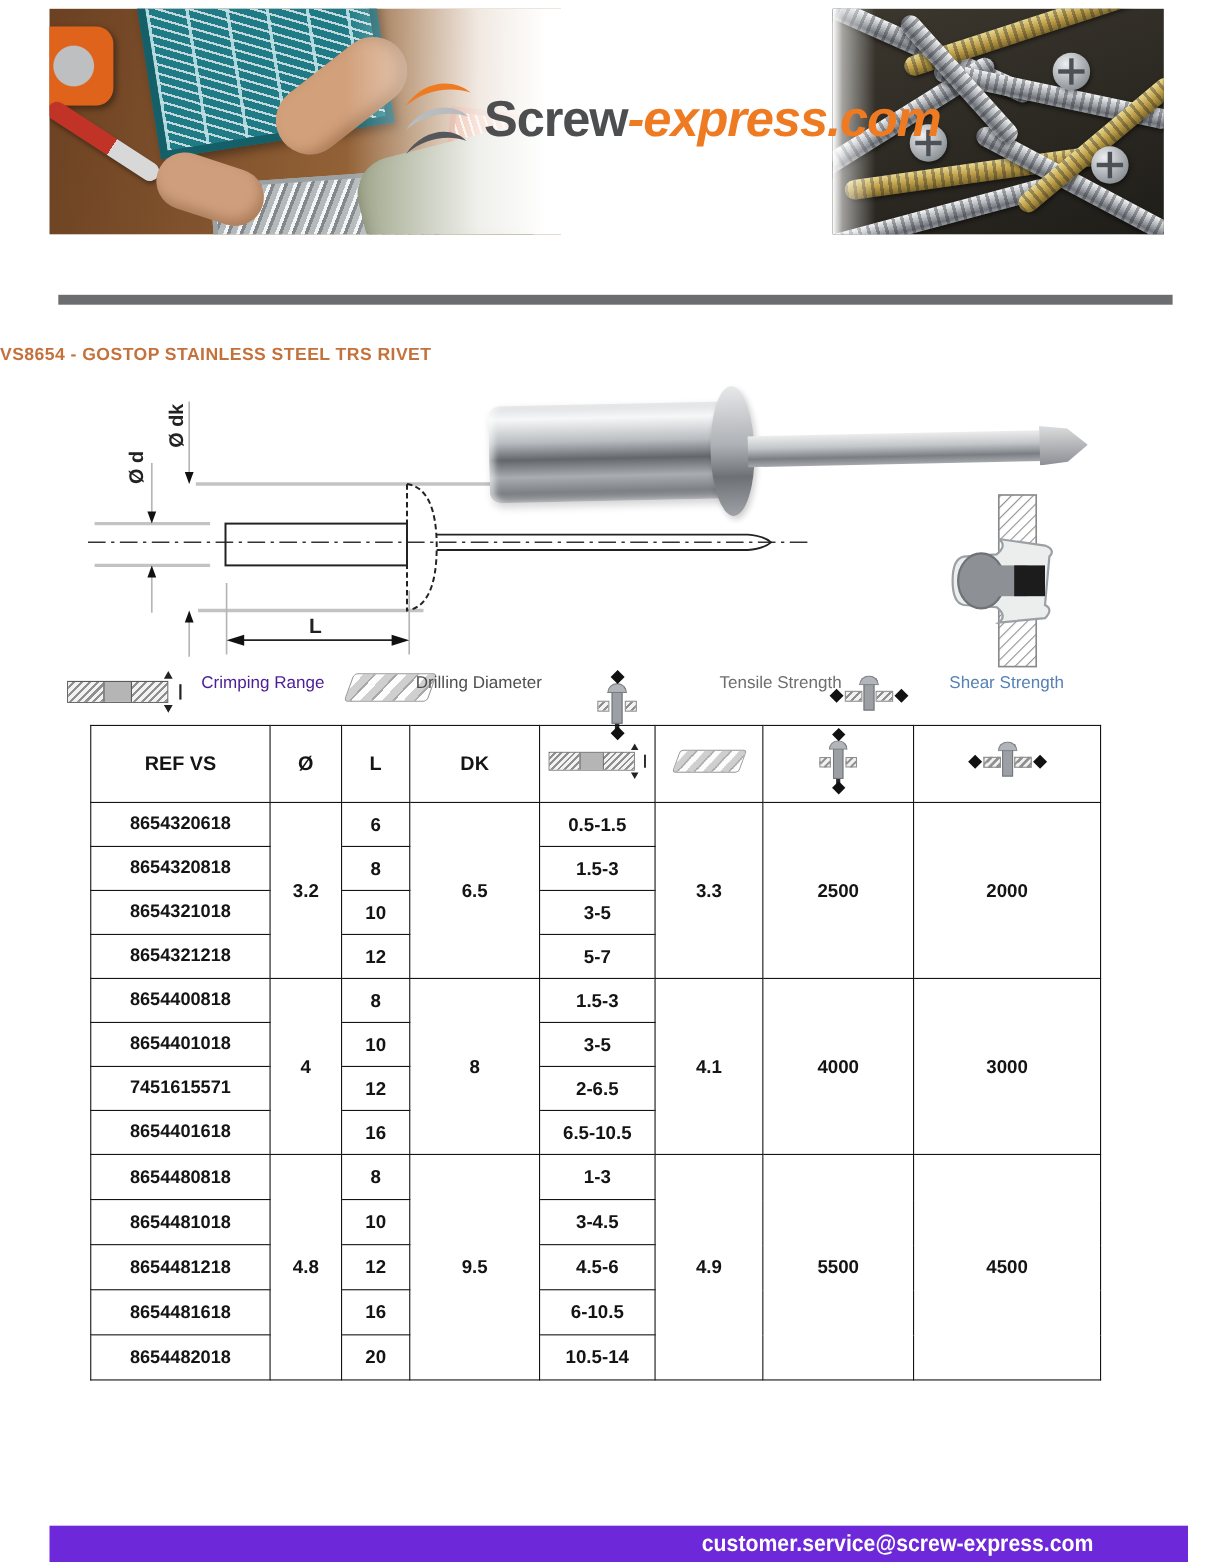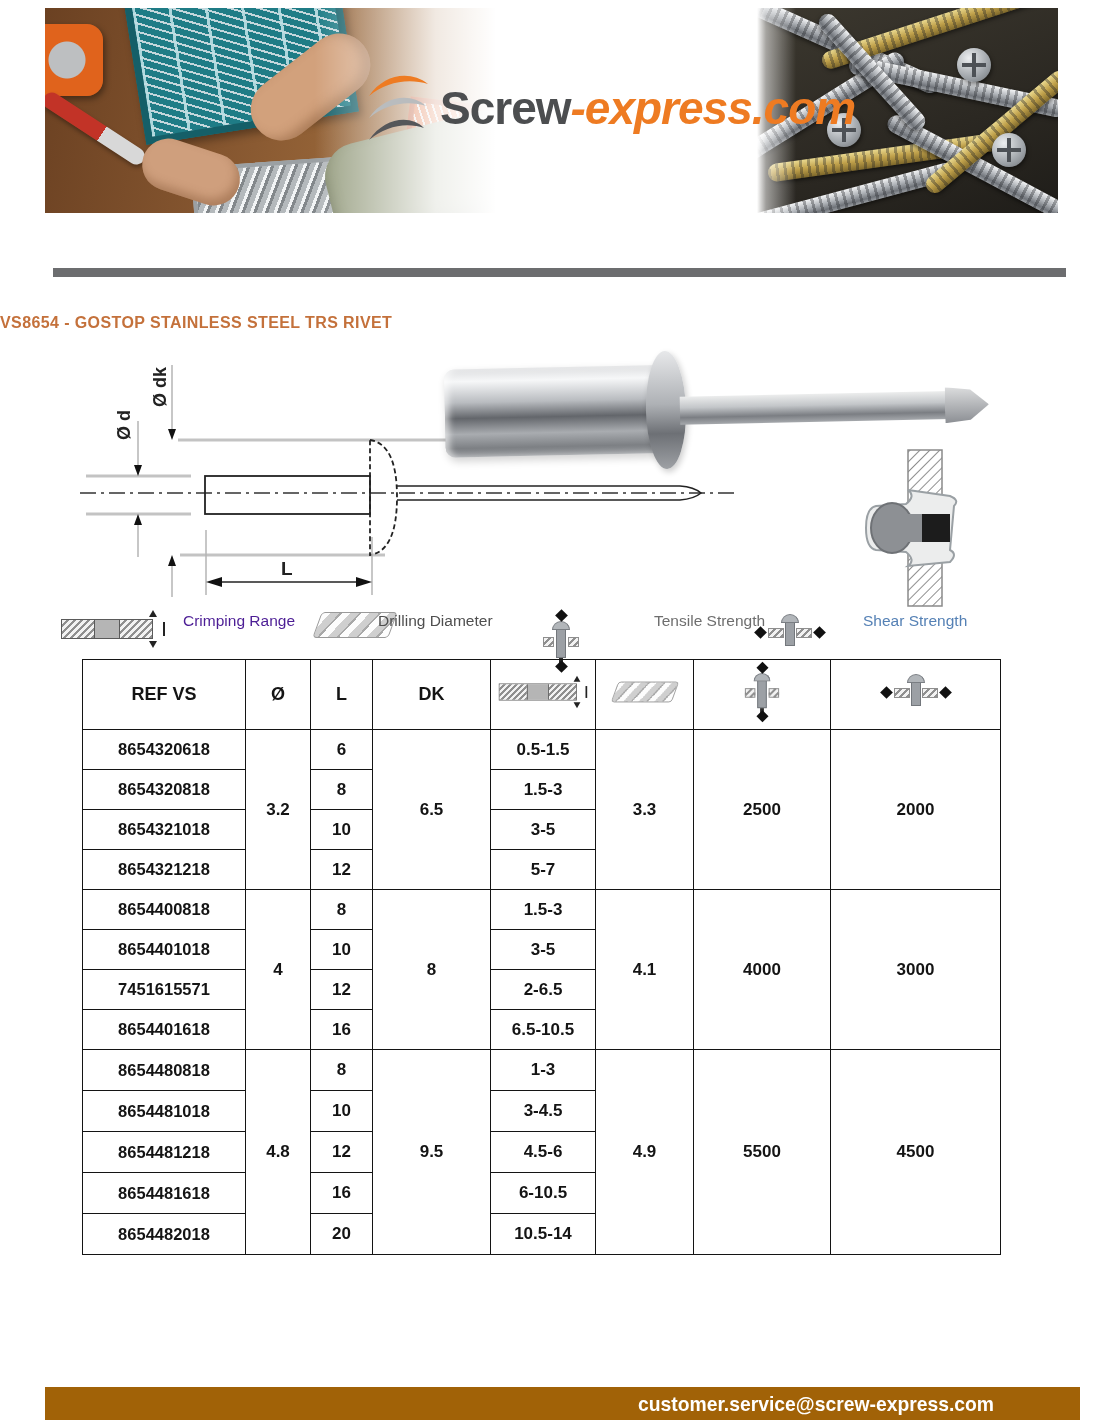--- a/index.html
+++ b/index.html
@@ -160,21 +160,21 @@
   .spec-table { position:absolute; left:82px; top:659px; border-collapse:collapse; table-layout:fixed;
     width:918px; }
   .spec-table th, .spec-table td { border:1.8px solid #141414; text-align:center; vertical-align:middle;
     font-weight:700; color:#141414; font-size:17px; padding:0; }
   .spec-table thead th { height:70px; font-size:18px; }
   .spec-table tbody tr { height:40px; }
   .spec-table tbody tr.tall { height:41px; }
   .spec-table td.ref { font-size:16.5px; }
 
   
-  .footer-bar { position:absolute; left:45px; top:1387px; width:1035px; height:33px; background:#a16207;
+  .footer-bar { position:absolute; left:45px; top:1387px; width:1035px; height:33px; background:#6d28d9;
     display:flex; align-items:center; justify-content:flex-end; padding-right:86px; }
   .footer-email { color:#fff; font-size:21px; font-weight:700; display:inline-block; transform:scaleX(.92);
     transform-origin:right center; letter-spacing:0; text-decoration:none; }
 
   svg text { font-family:"Liberation Sans", sans-serif; }
 </style>
 </head>
 <body>
 
 <div class="page">

